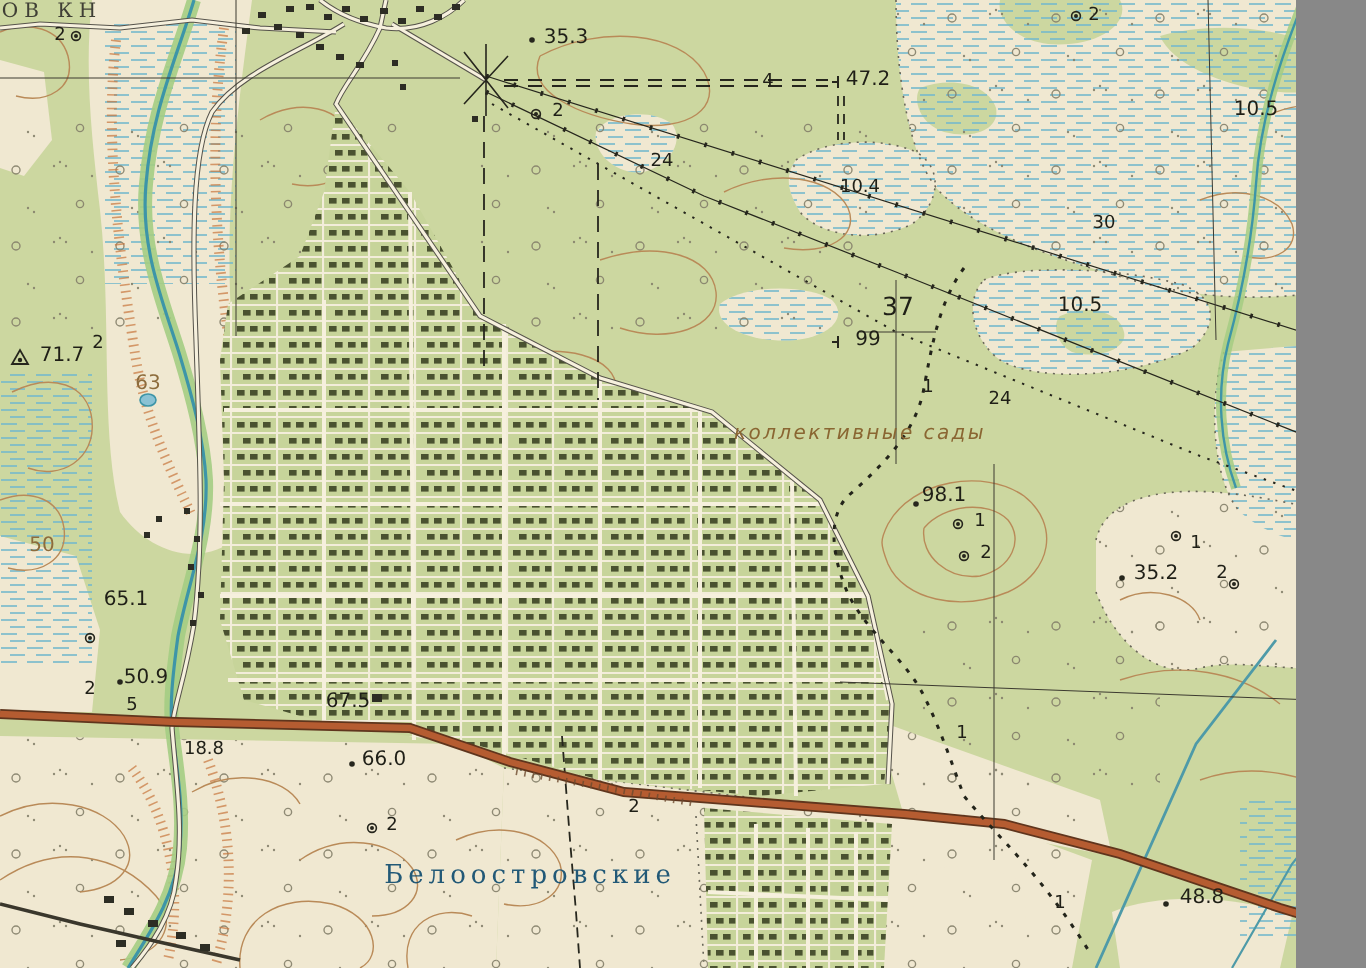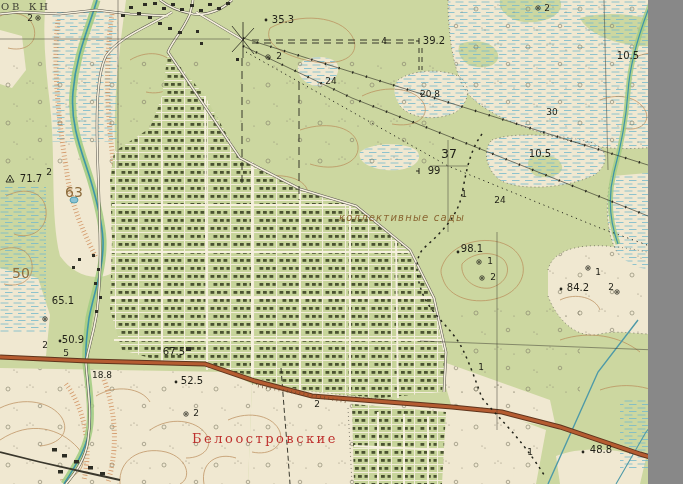--- a/index.html
+++ b/index.html
@@ -3,23 +3,23 @@
 <meta charset="utf-8">
 <style>
   html,body{margin:0;padding:0;background:#888;}
   #stage{position:relative;width:648px;height:484px;overflow:hidden;background:#ccd7a0;
          font-family:"DejaVu Sans",sans-serif;text-align:center;}
   #stage svg{position:absolute;left:0;top:0;}
   .lbl{position:absolute;transform:translate(-50%,-50%);font:10px "DejaVu Sans",sans-serif;
        color:#1f1f17;white-space:nowrap;z-index:5;}
   .sm{font-size:9px;}
   .bold{font-weight:normal;font-size:12.5px;}
-  .brown{color:#8d6c3c;font-size:14px;}
-  .gardens{color:#8a6632;font-style:italic;font-size:10px;letter-spacing:1.2px;}
-  .bog{color:#b91c1c;font-family:"DejaVu Serif",serif;font-size:13px;letter-spacing:2.5px;
+  .brown{color:#8d6c3c;font-size:10px;}
+  .gardens{color:#8a6632;font-style:italic;font-size:10px;letter-spacing:1.2px;margin-left:28px;}
+  .bog{color:#0c4a6e;font-family:"DejaVu Serif",serif;font-size:13px;letter-spacing:2.5px;
        opacity:.9;}
   .corner{color:#3f3f35;font-family:"DejaVu Serif",serif;font-size:10px;letter-spacing:3px;}
 </style>
 </head>
 <body>
 
 <div id="stage">
 <svg width="683" height="484" viewBox="0 0 683 484">
   <defs>
     <pattern id="marsh" width="13" height="7" patternUnits="userSpaceOnUse">
@@ -294,49 +294,49 @@
       <circle cx="60" cy="341" r="1.4"></circle>
           <circle cx="176" cy="382" r="1.4"></circle>
     </g>
   </g>
 </svg>
 
 <span class="lbl corner" style="left:26px;top:6px">ОВ КН</span>
 <span class="lbl sm" style="left:30px;top:18px">2</span>
 <span class="lbl" style="left:283px;top:19px">35.3</span>
 <span class="lbl sm" style="left:384px;top:41px">4</span>
-<span class="lbl" style="left:434px;top:40px">39.2</span>
+<span class="lbl" style="left:434px;top:40px">47.2</span>
 <span class="lbl sm" style="left:279px;top:56px">2</span>
 <span class="lbl sm" style="left:331px;top:81px">24</span>
-<span class="lbl sm" style="left:430px;top:94px">20.8</span>
+<span class="lbl sm" style="left:430px;top:94px">10.4</span>
 <span class="lbl" style="left:628px;top:55px">10.5</span>
 <span class="lbl sm" style="left:547px;top:8px">2</span>
 <span class="lbl sm" style="left:552px;top:112px">30</span>
 <span class="lbl" style="left:540px;top:153px">10.5</span>
 <span class="lbl bold" style="left:449px;top:153px">37</span>
 <span class="lbl" style="left:434px;top:170px">99</span>
 <span class="lbl sm" style="left:500px;top:200px">24</span>
 <span class="lbl sm" style="left:464px;top:194px">1</span>
 <span class="lbl gardens" style="left:402px;top:217px">коллективные сады</span>
 <span class="lbl" style="left:472px;top:248px">98.1</span>
 <span class="lbl sm" style="left:490px;top:261px">1</span>
 <span class="lbl sm" style="left:493px;top:277px">2</span>
-<span class="lbl" style="left:578px;top:287px">84.2</span>
+<span class="lbl" style="left:578px;top:287px">35.2</span>
 <span class="lbl sm" style="left:598px;top:272px">1</span>
 <span class="lbl sm" style="left:611px;top:287px">2</span>
 <span class="lbl" style="left:31px;top:178px">71.7</span>
 <span class="lbl sm" style="left:49px;top:172px">2</span>
 <span class="lbl brown" style="left:74px;top:192px">63</span>
 <span class="lbl brown" style="left:21px;top:273px">50</span>
 <span class="lbl" style="left:63px;top:300px">65.1</span>
 <span class="lbl" style="left:73px;top:339px">50.9</span>
 <span class="lbl sm" style="left:66px;top:353px">5</span>
 <span class="lbl sm" style="left:45px;top:345px">2</span>
 <span class="lbl" style="left:174px;top:351px">67.5</span>
-<span class="lbl" style="left:192px;top:380px">52.5</span>
+<span class="lbl" style="left:192px;top:380px">66.0</span>
 <span class="lbl sm" style="left:102px;top:375px">18.8</span>
 <span class="lbl sm" style="left:196px;top:413px">2</span>
 <span class="lbl bog" style="left:265px;top:438px">Белоостровские</span>
 <span class="lbl" style="left:601px;top:449px">48.8</span>
 <span class="lbl sm" style="left:481px;top:367px">1</span>
 <span class="lbl sm" style="left:530px;top:452px">1</span>
 <span class="lbl sm" style="left:317px;top:404px">2</span>
 </div>
 
 </body></html>

